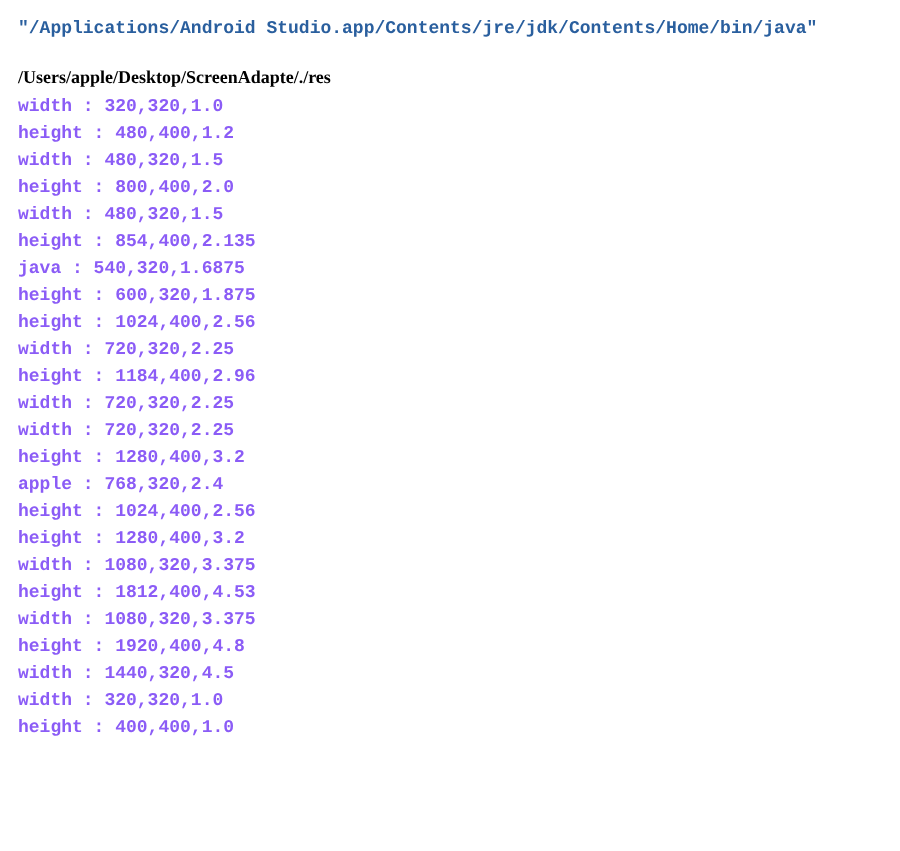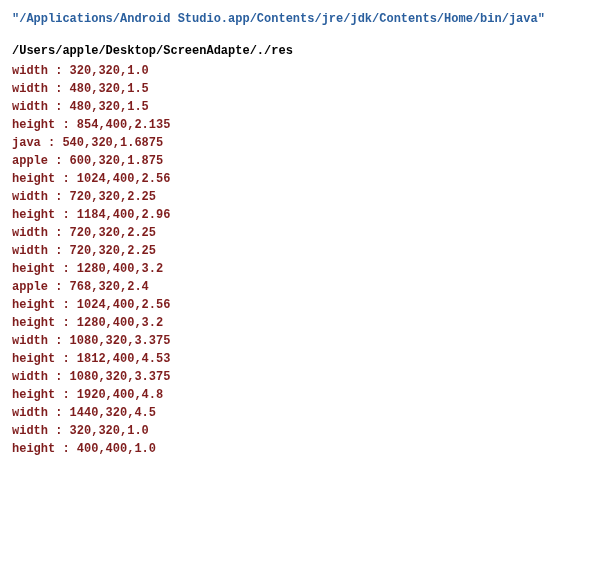--- a/index.html
+++ b/index.html
@@ -15,45 +15,48 @@
       padding: 10px 12px;
       color: #000000;
       font-weight: bold;
       width: 600px;
     }
     .header-line {
       color: #2a5f9e;
       margin-bottom: 14px;
     }
     .output-line {
-      color: #7f1d1d;
+      color: #8b5cf6;
     }
     .path-line {
       color: #000000;
       margin-bottom: 2px;
+      font-family: Liberation Serif, serif;
     }
     pre {
       font-family: inherit;
       white-space: pre;
     }
   </style>
 </head>
 <body>
 
 <pre class="header-line">"/Applications/Android Studio.app/Contents/jre/jdk/Contents/Home/bin/java"</pre>
 
 <pre class="path-line">/Users/apple/Desktop/ScreenAdapte/./res</pre>
 
 <div id="output-container">
     <pre class="output-line">width : 320,320,1.0</pre>
+    <pre class="output-line">height : 480,400,1.2</pre>
     <pre class="output-line">width : 480,320,1.5</pre>
+    <pre class="output-line">height : 800,400,2.0</pre>
     <pre class="output-line">width : 480,320,1.5</pre>
     <pre class="output-line">height : 854,400,2.135</pre>
     <pre class="output-line">java : 540,320,1.6875</pre>
-    <pre class="output-line">apple : 600,320,1.875</pre>
+    <pre class="output-line">height : 600,320,1.875</pre>
     <pre class="output-line">height : 1024,400,2.56</pre>
     <pre class="output-line">width : 720,320,2.25</pre>
     <pre class="output-line">height : 1184,400,2.96</pre>
     <pre class="output-line">width : 720,320,2.25</pre>
     <pre class="output-line">width : 720,320,2.25</pre>
     <pre class="output-line">height : 1280,400,3.2</pre>
     <pre class="output-line">apple : 768,320,2.4</pre>
     <pre class="output-line">height : 1024,400,2.56</pre>
     <pre class="output-line">height : 1280,400,3.2</pre>
     <pre class="output-line">width : 1080,320,3.375</pre>

